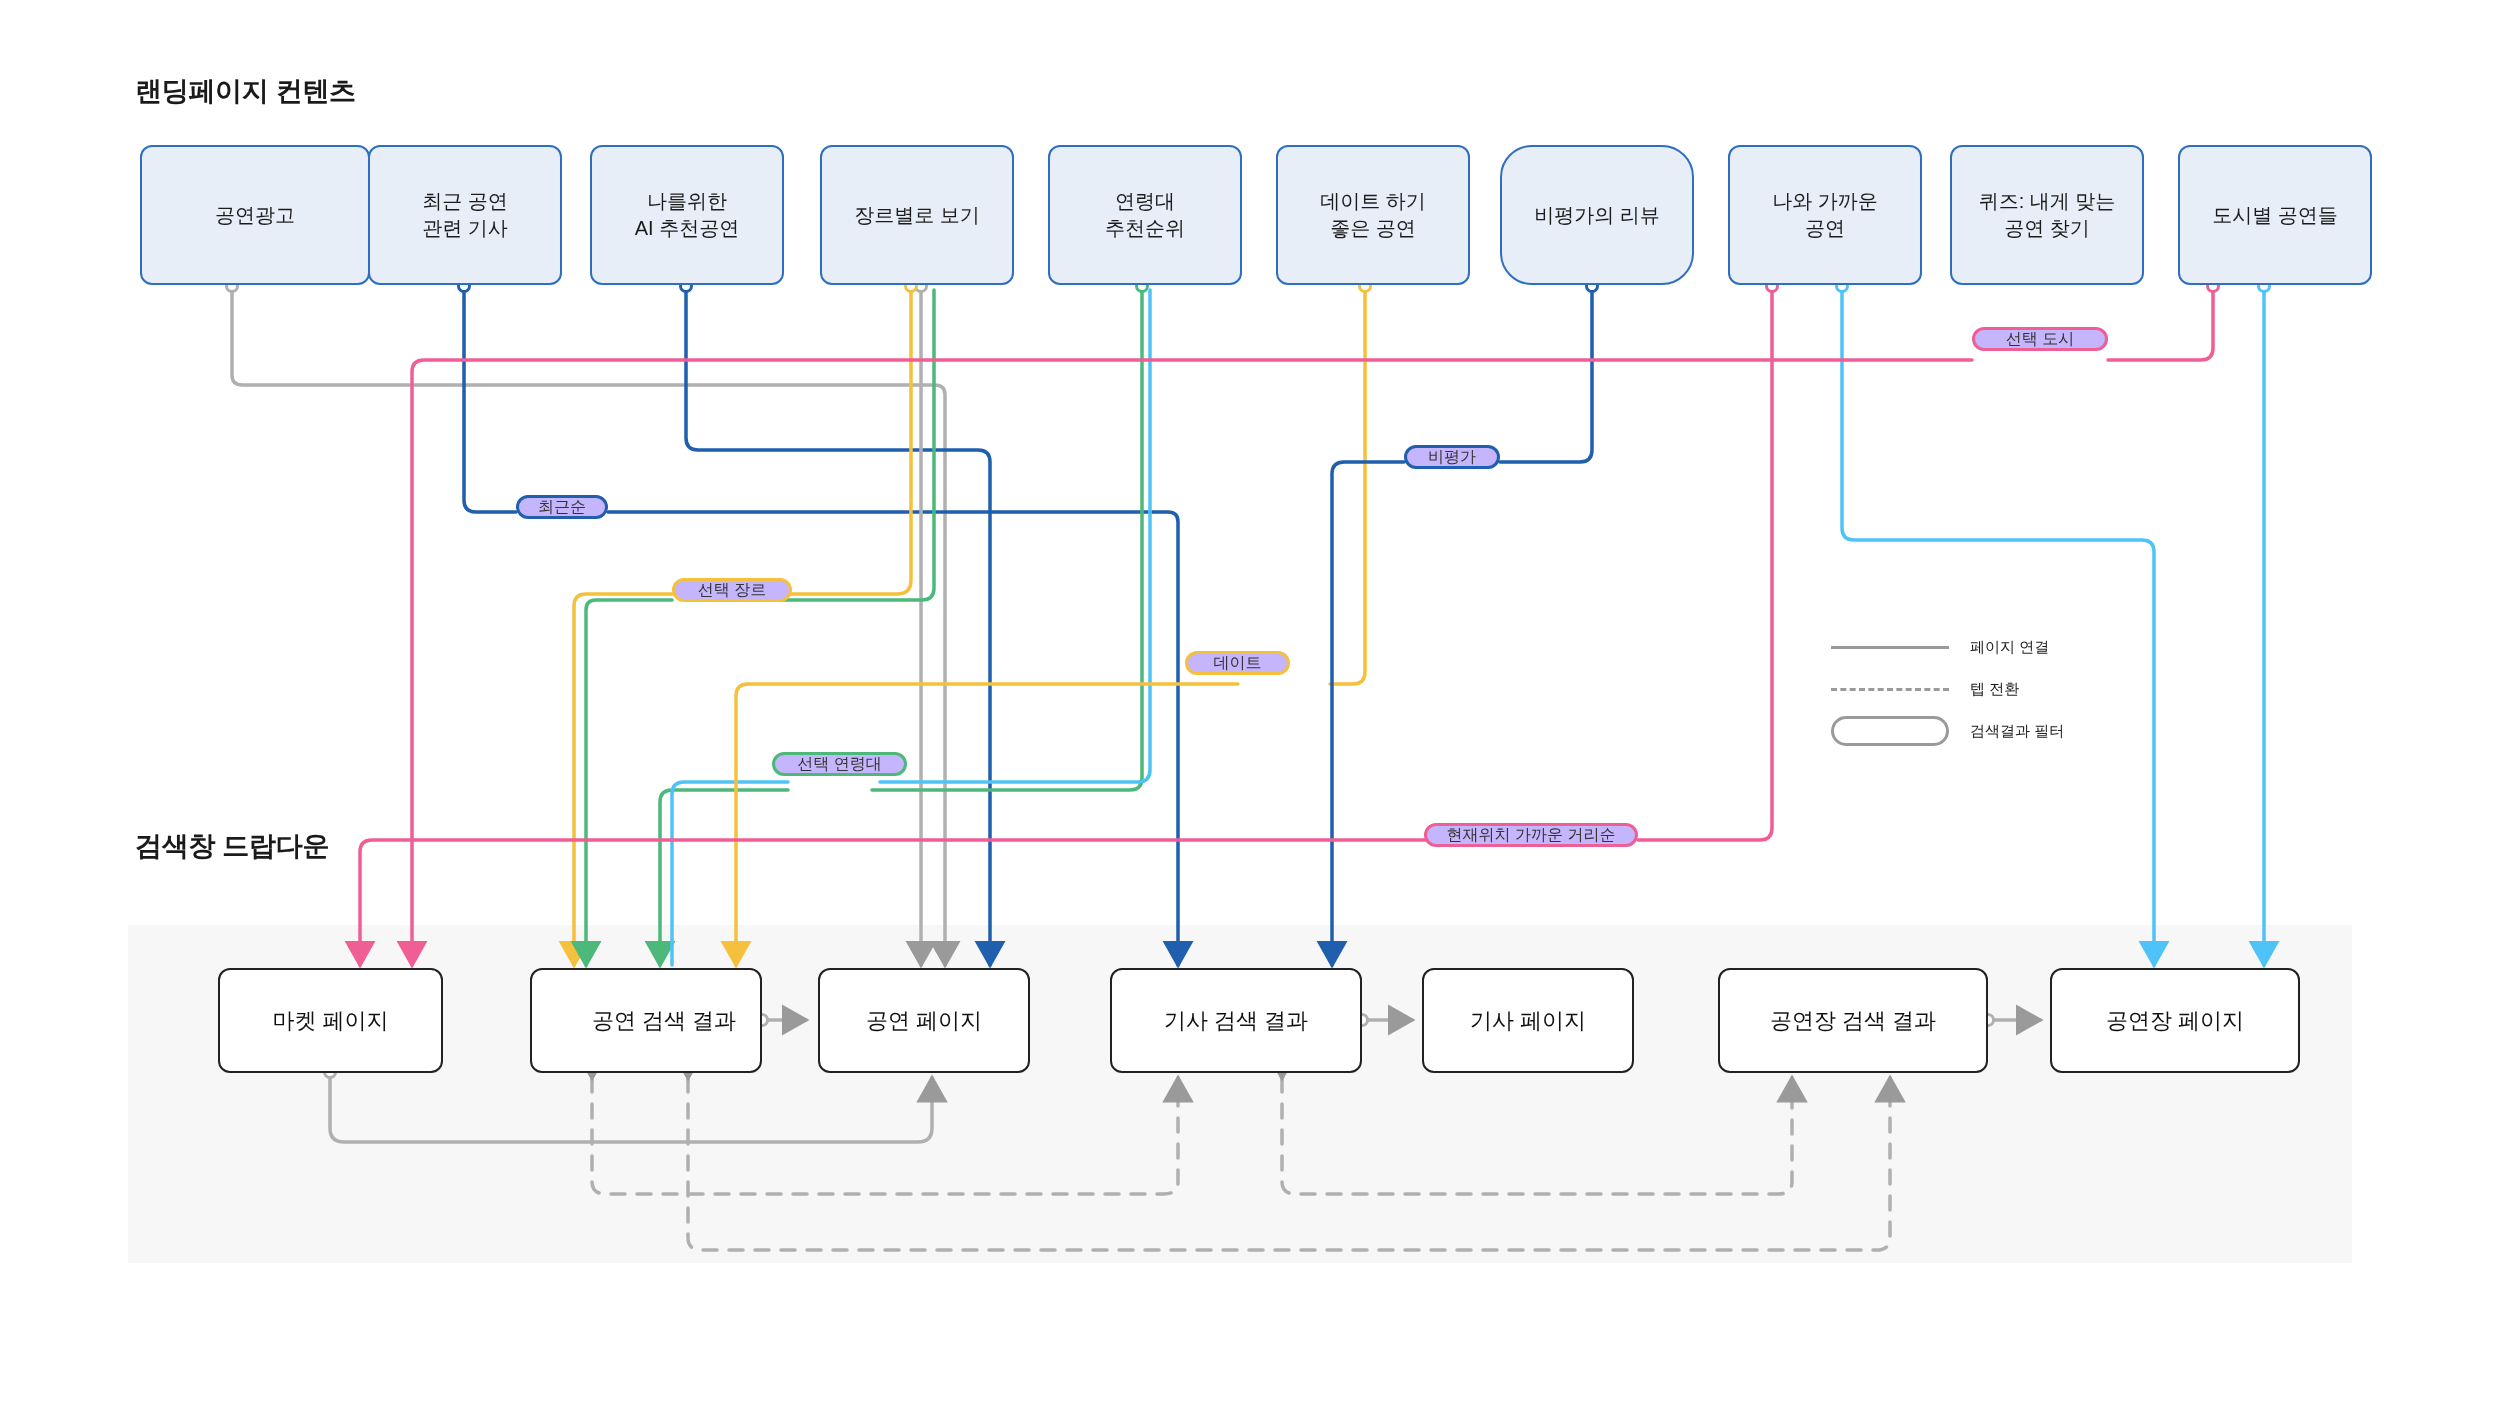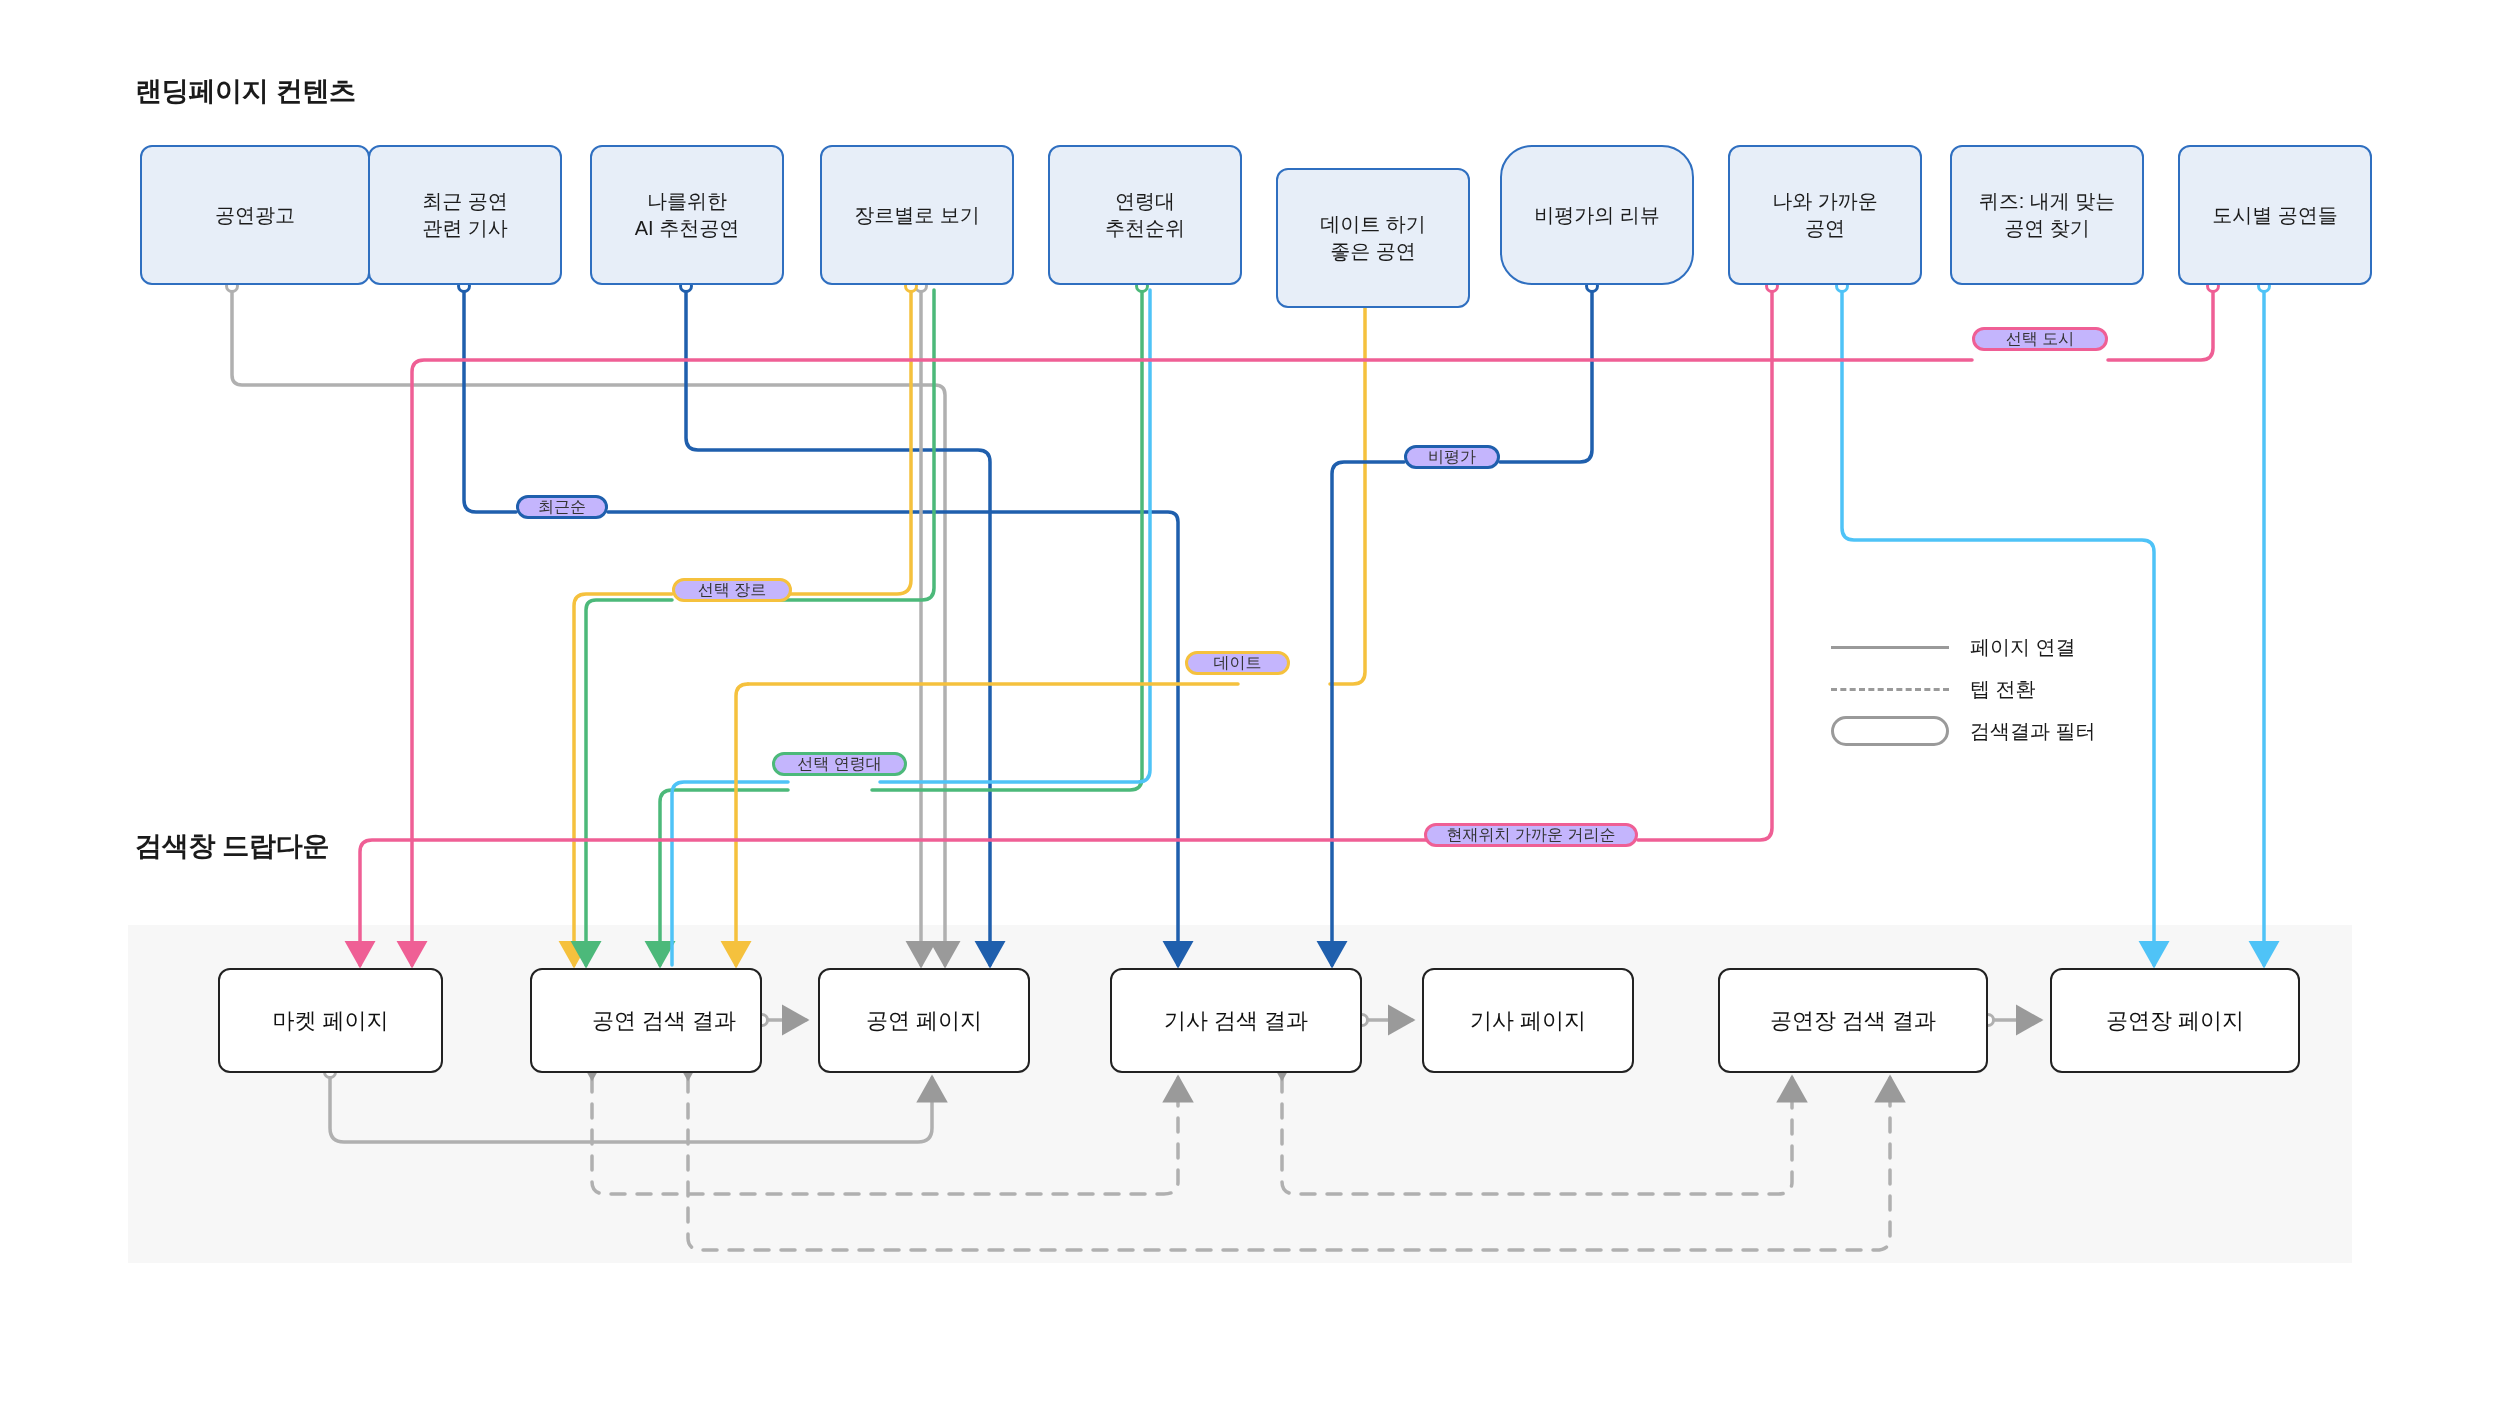--- a/index.html
+++ b/index.html
@@ -93,21 +93,21 @@
     width:118px; height:0;
     border-top:3px dashed #9a9a9a;
   }
   .legend-pill{
     width:118px; height:30px;
     border:3px solid #9a9a9a;
     border-radius:999px;
     background:#fff;
   }
   .legend-label{
-    font-size:20px; color:#1a1a1a;
+    font-size:15px; color:#1a1a1a;
     margin-left:18px; white-space:nowrap;
   }
 
   svg.wires{ position:absolute; inset:0; width:2500px; height:1406px; pointer-events:none; }
 </style>
 </head>
 <body>
 
 <div id="stage">
 
@@ -219,21 +219,21 @@
   </svg>
 
   <div class="card" style="left:140px; top:145px; width:230px; height:140px;">공연광고</div>
   <div class="card" style="left:368px; top:145px; width:194px; height:140px;">최근 공연
 관련 기사</div>
   <div class="card" style="left:590px; top:145px; width:194px; height:140px;">나를위한
 AI 추천공연</div>
   <div class="card" style="left:820px; top:145px; width:194px; height:140px;">장르별로 보기</div>
   <div class="card" style="left:1048px; top:145px; width:194px; height:140px;">연령대
 추천순위</div>
-  <div class="card" style="left:1276px; top:145px; width:194px; height:140px;margin-top:23px;">데이트 하기
+  <div class="card" style="left:1276px; top:145px; width:194px; height:140px;">데이트 하기
 좋은 공연</div>
   <div class="card" style="left:1500px; top:145px; width:194px; height:140px;border-radius:32px;">비평가의 리뷰</div>
   <div class="card" style="left:1728px; top:145px; width:194px; height:140px;">나와 가까운
 공연</div>
   <div class="card" style="left:1950px; top:145px; width:194px; height:140px;">퀴즈: 내게 맞는
 공연 찾기</div>
   <div class="card" style="left:2178px; top:145px; width:194px; height:140px;">도시별 공연들</div>
 
   <div class="pill blue" style="left:516px; top:495px; width:92px;">최근순</div>
   <div class="pill amber" style="left:672px; top:578px; width:120px;">선택 장르</div>

